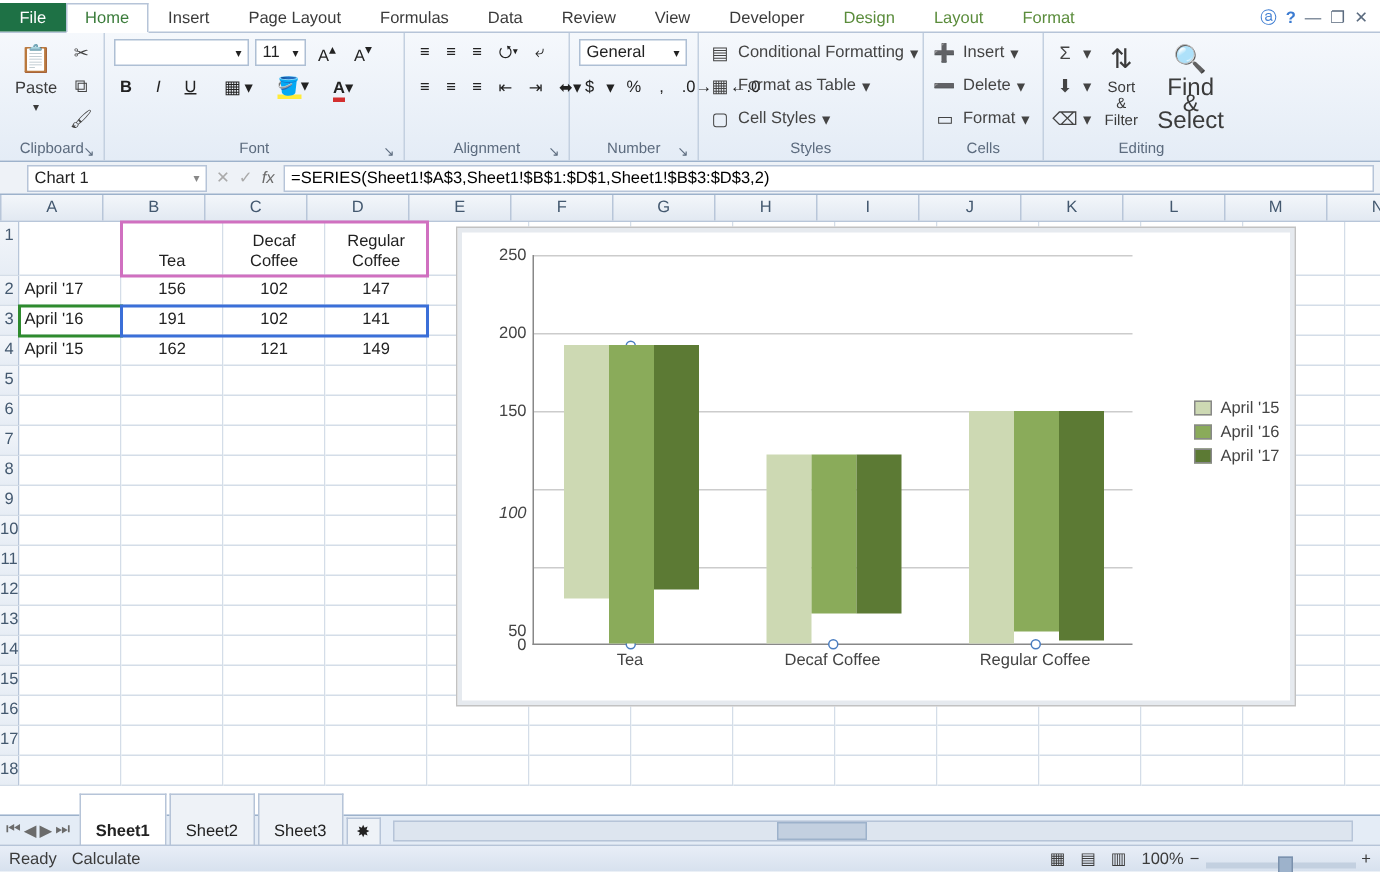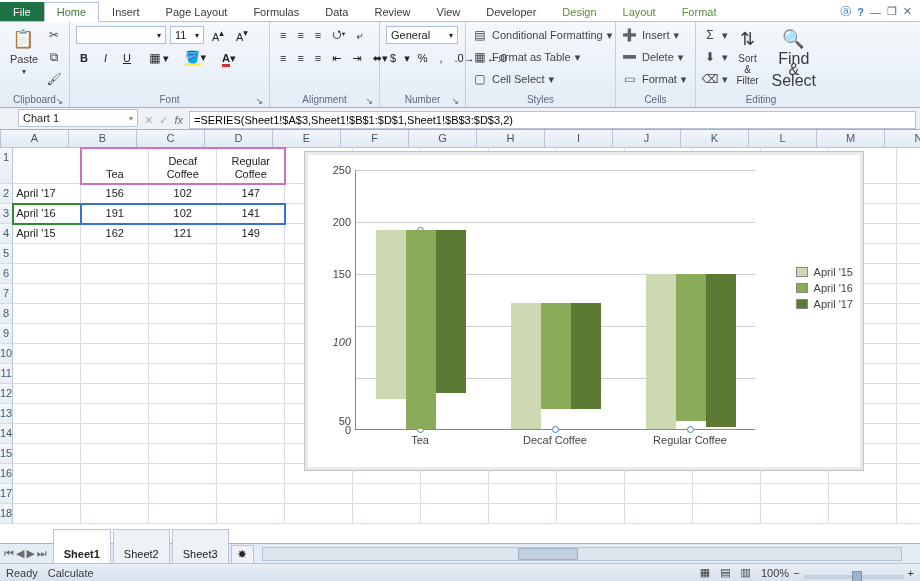--- a/index.html
+++ b/index.html
@@ -16,21 +16,21 @@
 .group-body{flex:1;display:flex;gap:4px;align-items:flex-start}
 .group-label{text-align:center;font-size:10px;color:#5c6b7e;padding:1px 0 2px;position:relative}
 .group-label .dlaunch{position:absolute;right:0;bottom:1px;font-size:9px;color:#5c6b7e}
 .big-btn{display:flex;flex-direction:column;align-items:center;gap:2px;padding:2px 4px;font-size:11px;color:#3b3b3b}
 .big-btn .ic{width:24px;height:24px;display:flex;align-items:center;justify-content:center;font-size:18px}
 .mini{display:flex;flex-direction:column;gap:2px;font-size:11px;color:#444}
 .mini-row{display:flex;align-items:center;gap:4px;height:20px;white-space:nowrap}
 .mini-row .ic{width:16px;height:16px;display:inline-flex;align-items:center;justify-content:center;font-size:12px}
 .sel-box{border:1px solid #aebfd4;background:#fff;padding:1px 4px;font-size:11px;height:18px;display:inline-flex;align-items:center}
 .btnlook{border:1px solid transparent;padding:0 3px}
-.formula-bar{display:flex;align-items:flex-end;height:22px;border-bottom:1px solid #9db2cb;background:#eef2f7}
+.formula-bar{display:flex;align-items:center;height:22px;border-bottom:1px solid #9db2cb;background:#eef2f7}
 .name-box{width:120px;border:1px solid #b6c4d8;background:#fff;margin:2px 2px 2px 18px;display:flex;align-items:center;padding:0 4px;height:18px;justify-content:space-between}
 .fx-area{display:flex;align-items:center;gap:6px;flex:1;padding:0 4px}
 .fx-label{font-style:italic;font-weight:normal;color:#6b6b6b}
 .fx-input{flex:1;border:1px solid #b6c4d8;background:#fff;height:18px;padding:0 4px;font-size:11px}
 .grid-wrap{position:relative;height:400px;overflow:hidden}
 .colhdr{display:flex;height:18px;background:linear-gradient(#f3f6fa,#e2e9f2);border-bottom:1px solid #b8c6d9}
 .corner{width:26px;border-right:1px solid #b8c6d9;background:linear-gradient(#f3f6fa,#e2e9f2)}
 .ch{width:68px;text-align:center;border-right:1px solid #b8c6d9;font-size:11px;color:#43586f;line-height:17px}
 .rows{display:flex}
 .rowhdrs{display:flex;flex-direction:column;width:26px}
@@ -184,21 +184,21 @@
       </div>
     </div>
     <div class="group-label"><span>Number</span><span class="dlaunch">↘</span></div>
   </div>
 
   <div class="group" style="width:150px">
     <div class="group-body">
         <div class="mini">
       <div class="mini-row"><span class="ic">▤</span><span>Conditional Formatting</span> ▾</div>
       <div class="mini-row"><span class="ic">▦</span><span>Format as Table</span> ▾</div>
-      <div class="mini-row"><span class="ic">▢</span><span>Cell Select</span> ▾</div>
+      <div class="mini-row"><span class="ic">▢</span><span>Cell Styles</span> ▾</div>
     </div>
       </div>
     <div class="group-label"><span>Styles</span></div>
   </div>
 
   <div class="group" style="width:80px">
     <div class="group-body">
         <div class="mini">
       <div class="mini-row"><span class="ic">➕</span><span>Insert</span> ▾</div>
       <div class="mini-row"><span class="ic">➖</span><span>Delete</span> ▾</div>

